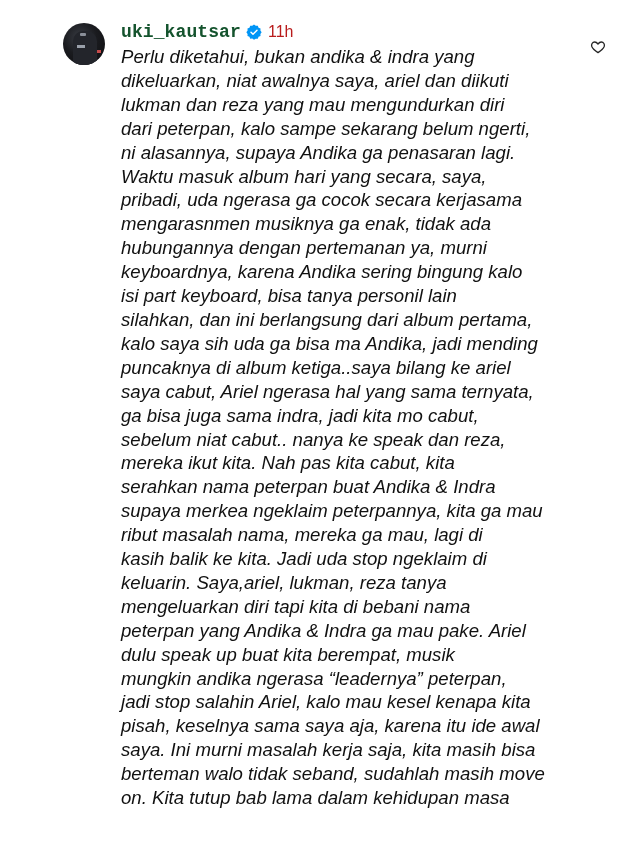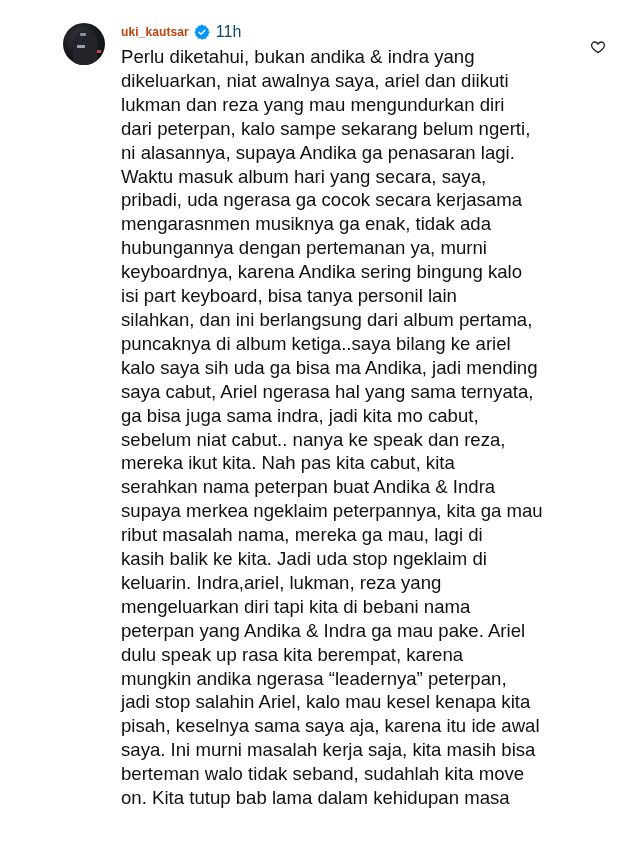--- a/index.html
+++ b/index.html
@@ -5,26 +5,26 @@
   html, body { margin:0; padding:0; background:#ffffff; }
   body { width:640px; height:853px; position:relative; overflow:hidden;
          font-family:"Liberation Sans", sans-serif; color:#111111; }
   .avatar { position:absolute; left:63px; top:23px; width:42px; height:42px; border-radius:50%;
             background: radial-gradient(circle at 40% 35%, #3a3d44 0%, #1a1b1f 45%, #0b0b0d 100%); overflow:hidden; }
   .avatar .fig { position:absolute; left:10px; top:8px; width:24px; height:34px; border-radius:10px 10px 2px 2px; background:#23252b; }
   .avatar .hl { position:absolute; left:17px; top:10px; width:6px; height:3px; background:#8a8f99; border-radius:1px; }
   .avatar .hl2 { position:absolute; left:14px; top:22px; width:8px; height:3px; background:#9aa0aa; }
   .avatar .red { position:absolute; left:34px; top:27px; width:4px; height:3px; background:#c44a4a; }
   .header { position:absolute; left:121px; top:19px; display:flex; align-items:center; height:26px; }
-  .username { font-weight:bold; font-size:12px; color:#c2410c; letter-spacing:0.1px; }
+  .username { font-weight:bold; font-size:18px; color:#14532d; letter-spacing:0.1px;font-family:Liberation Mono, monospace; }
   .verified { width:16px; height:16px; margin-left:5px; display:inline-block; }
-  .time { font-size:16px; color:#0c4a6e; margin-left:6px; }
+  .time { font-size:16px; color:#b91c1c; margin-left:6px; }
   .heart { position:absolute; left:590px; top:39px; width:16px; height:16px; }
   .caption { position:absolute; left:121px; top:45px; width:500px; font-size:18.6px; line-height:23.9px; color:#111; }
-  .caption .line { display:block; white-space:nowrap; }
+  .caption .line { display:block; white-space:nowrap;font-style:italic; }
 </style>
 </head>
 <body>
 
 <div>
   <div class="avatar" title="uki_kautsar profile picture">
     <div class="fig"></div>
     <div class="hl"></div>
     <div class="hl2"></div>
     <div class="red"></div>
@@ -53,35 +53,35 @@
     <span class="line">lukman dan reza yang mau mengundurkan diri</span>
     <span class="line">dari peterpan, kalo sampe sekarang belum ngerti,</span>
     <span class="line">ni alasannya, supaya Andika ga penasaran lagi.</span>
     <span class="line">Waktu masuk album hari yang secara, saya,</span>
     <span class="line">pribadi, uda ngerasa ga cocok secara kerjasama</span>
     <span class="line">mengarasnmen musiknya ga enak, tidak ada</span>
     <span class="line">hubungannya dengan pertemanan ya, murni</span>
     <span class="line">keyboardnya, karena Andika sering bingung kalo</span>
     <span class="line">isi part keyboard, bisa tanya personil lain</span>
     <span class="line">silahkan, dan ini berlangsung dari album pertama,</span>
+    <span class="line">kalo saya sih uda ga bisa ma Andika, jadi mending</span>
     <span class="line">puncaknya di album ketiga..saya bilang ke ariel</span>
-    <span class="line">kalo saya sih uda ga bisa ma Andika, jadi mending</span>
     <span class="line">saya cabut, Ariel ngerasa hal yang sama ternyata,</span>
     <span class="line">ga bisa juga sama indra, jadi kita mo cabut,</span>
     <span class="line">sebelum niat cabut.. nanya ke speak dan reza,</span>
     <span class="line">mereka ikut kita. Nah pas kita cabut, kita</span>
     <span class="line">serahkan nama peterpan buat Andika &amp; Indra</span>
     <span class="line">supaya merkea ngeklaim peterpannya, kita ga mau</span>
     <span class="line">ribut masalah nama, mereka ga mau, lagi di</span>
     <span class="line">kasih balik ke kita. Jadi uda stop ngeklaim di</span>
-    <span class="line">keluarin. Indra,ariel, lukman, reza yang</span>
+    <span class="line">keluarin. Saya,ariel, lukman, reza tanya</span>
     <span class="line">mengeluarkan diri tapi kita di bebani nama</span>
     <span class="line">peterpan yang Andika &amp; Indra ga mau pake. Ariel</span>
-    <span class="line">dulu speak up rasa kita berempat, karena</span>
+    <span class="line">dulu speak up buat kita berempat, musik</span>
     <span class="line">mungkin andika ngerasa “leadernya” peterpan,</span>
     <span class="line">jadi stop salahin Ariel, kalo mau kesel kenapa kita</span>
     <span class="line">pisah, keselnya sama saya aja, karena itu ide awal</span>
     <span class="line">saya. Ini murni masalah kerja saja, kita masih bisa</span>
-    <span class="line">berteman walo tidak seband, sudahlah kita move</span>
+    <span class="line">berteman walo tidak seband, sudahlah masih move</span>
     <span class="line">on. Kita tutup bab lama dalam kehidupan masa</span>
 
   </div>
 </div>
 
 </body></html>

